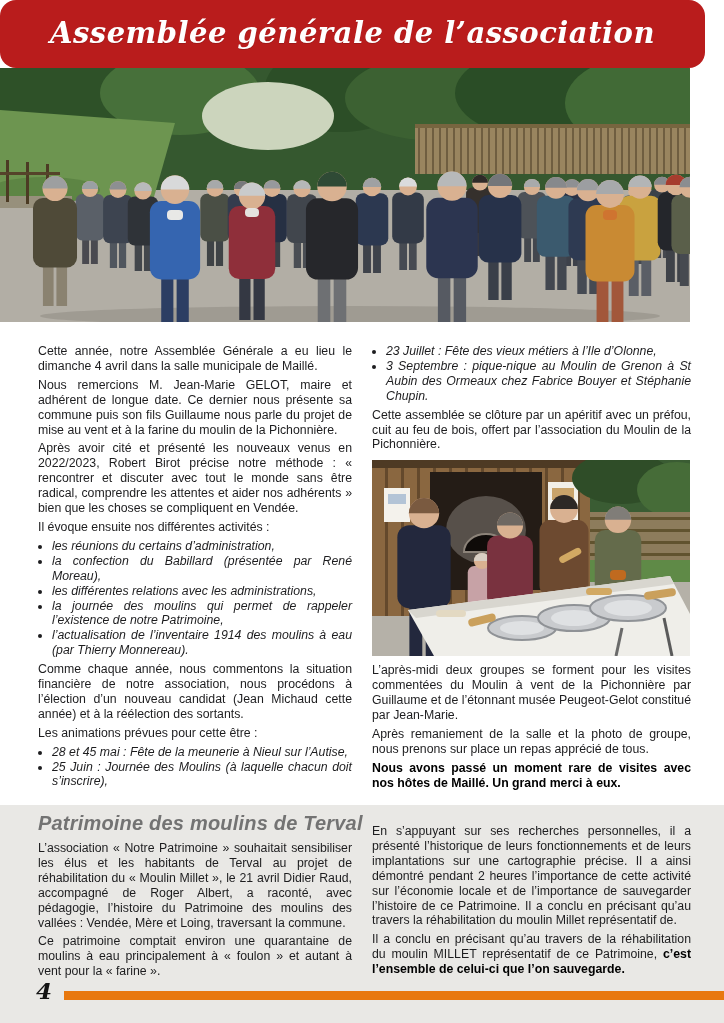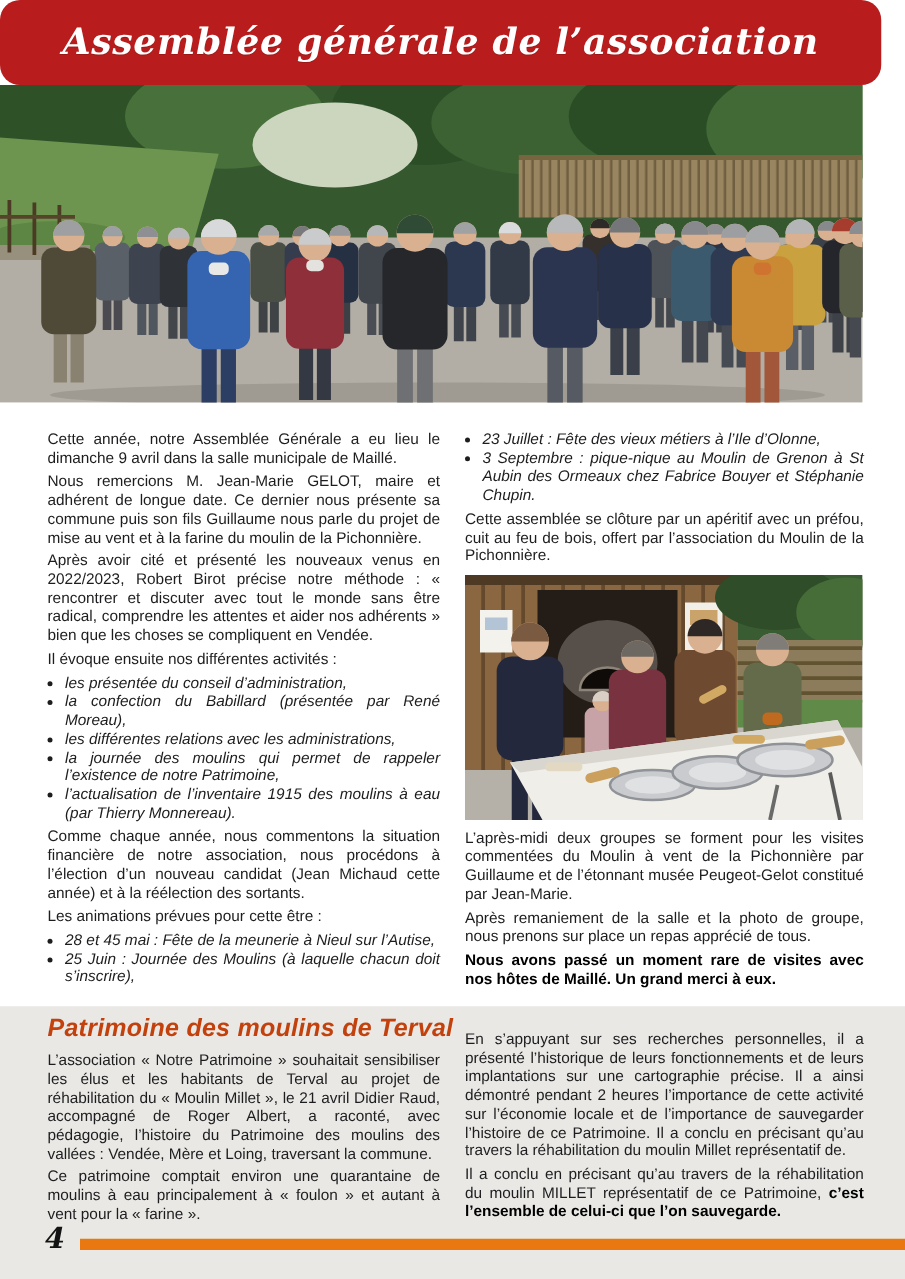--- a/index.html
+++ b/index.html
@@ -30,21 +30,21 @@
   ul.bullets li { text-align:justify;font-style:italic; }
   .bold { font-weight:bold; color:#000000; }
   .photo-inline { display:block; margin:8px 0 7px 0; }
   .gray-section {
     position:absolute; left:0; top:805px; width:724px; height:218px;
     background:#e9e8e5;
   }
   .terval-heading {
     position:absolute; left:38px; top:812px;
     font-size:20px; font-weight:bold; font-style:italic;
-    color:#c2410c; letter-spacing:0.2px;
+    color:#737373; letter-spacing:0.2px;
   }
   .footer-num {
     position:absolute; left:36px; top:977px;
     font-family:"DejaVu Serif", serif; font-style:italic; font-weight:bold;
     font-size:23px; color:#141414;
   }
   .footer-bar {
     position:absolute; left:64px; top:991px; width:660px; height:9px;
     background:#e8780f;
   }
@@ -220,30 +220,30 @@
         <rect x="585.51" y="136.92" width="48.98" height="76.68" rx="11.06" fill="#c98a33"></rect>
         <circle cx="610" cy="126.01599999999999" r="13.904" fill="#d9b191"></circle>
         <path d="M 596.096 126.01599999999999 a 13.904 13.904 0 0 1 27.808 0 z" fill="#a7a9ab"></path>
         <rect x="167" y="142" width="16" height="10" rx="4" fill="#e8e8e6"></rect>
         <rect x="245" y="140" width="14" height="9" rx="4" fill="#e4e2de"></rect>
         <rect x="603" y="142" width="14" height="10" rx="4" fill="#cf7430"></rect>
       </g>
   </svg>
 
   <div class="col" id="col-left">
-    <p>Cette année, notre Assemblée Générale a eu lieu le dimanche 9 avril dans la salle municipale de Maillé.</p>
+    <p>Cette année, notre Assemblée Générale a eu lieu le dimanche 4 avril dans la salle municipale de Maillé.</p>
     <p>Nous remercions M. Jean-Marie GELOT, maire et adhérent de longue date. Ce dernier nous présente sa commune puis son fils Guillaume nous parle du projet de mise au vent et à la farine du moulin de la Pichonnière.</p>
     <p>Après avoir cité et présenté les nouveaux venus en 2022/2023, Robert Birot précise notre méthode : « rencontrer et discuter avec tout le monde sans être radical, comprendre les attentes et aider nos adhérents » bien que les choses se compliquent en Vendée.</p>
     <p>Il évoque ensuite nos différentes activités :</p>
     <ul class="bullets">
-      <li>les présentée du conseil d’administration,</li>
+      <li>les réunions du certains d’administration,</li>
       <li>la confection du Babillard (présentée par René Moreau),</li>
       <li>les différentes relations avec les administrations,</li>
       <li>la journée des moulins qui permet de rappeler l’existence de notre Patrimoine,</li>
-      <li>l’actualisation de l’inventaire 1915 des moulins à eau (par Thierry Monnereau).</li>
+      <li>l’actualisation de l’inventaire 1914 des moulins à eau (par Thierry Monnereau).</li>
     </ul>
     <p>Comme chaque année, nous commentons la situation financière de notre association, nous procédons à l’élection d’un nouveau candidat (Jean Michaud cette année) et à la réélection des sortants.</p>
     <p>Les animations prévues pour cette être :</p>
     <ul class="bullets">
       <li>28 et 45 mai : Fête de la meunerie à Nieul sur l’Autise,</li>
       <li>25 Juin : Journée des Moulins (à laquelle chacun doit s’inscrire),</li>
     </ul>
   </div>
 
   <div class="col" id="col-right">

